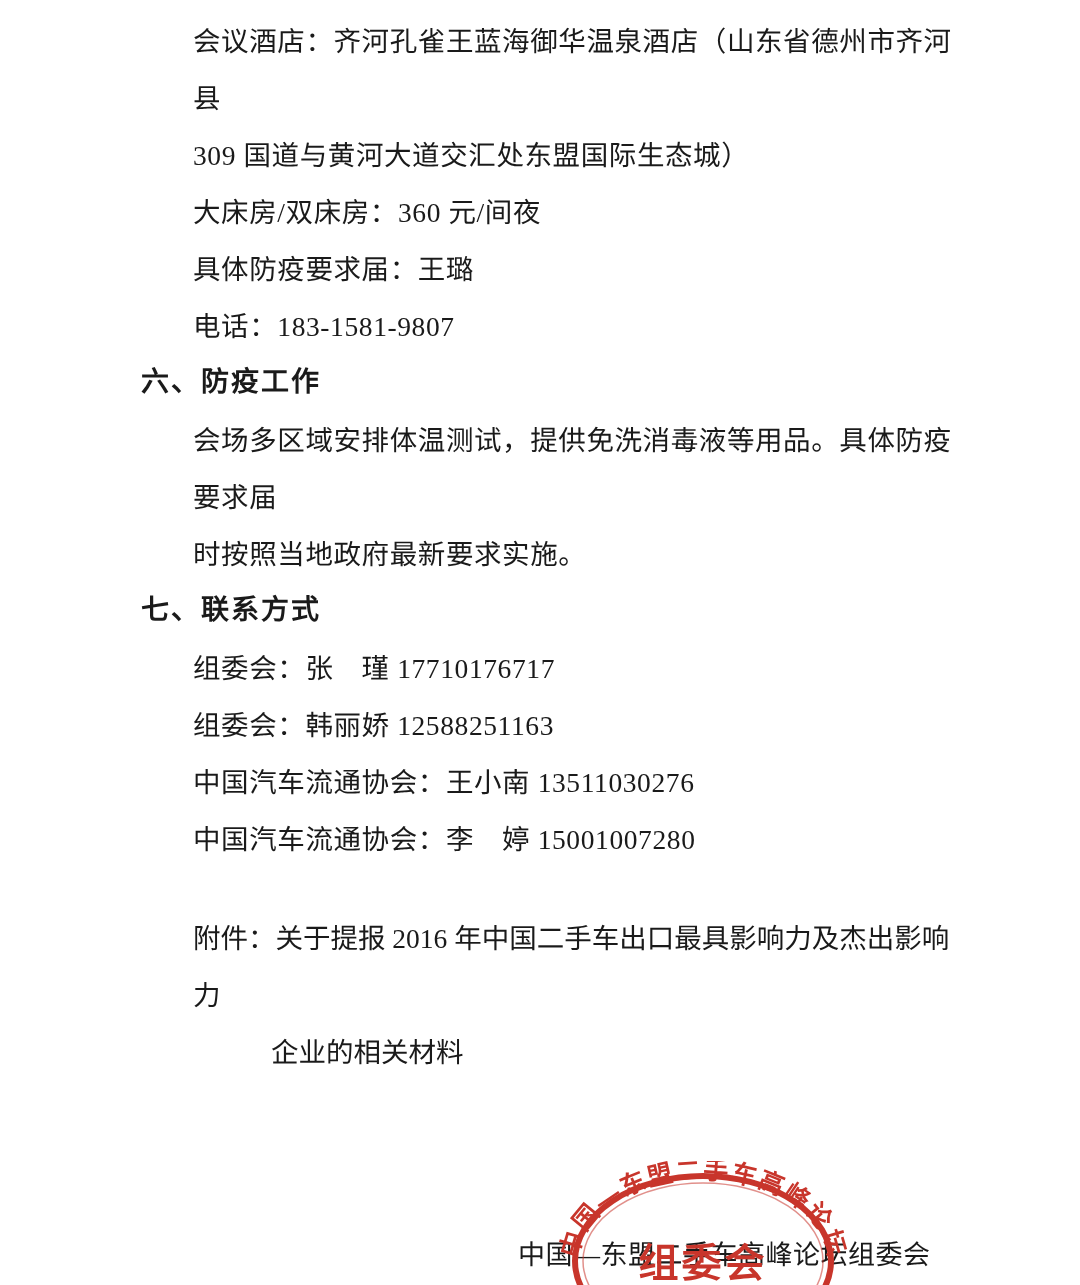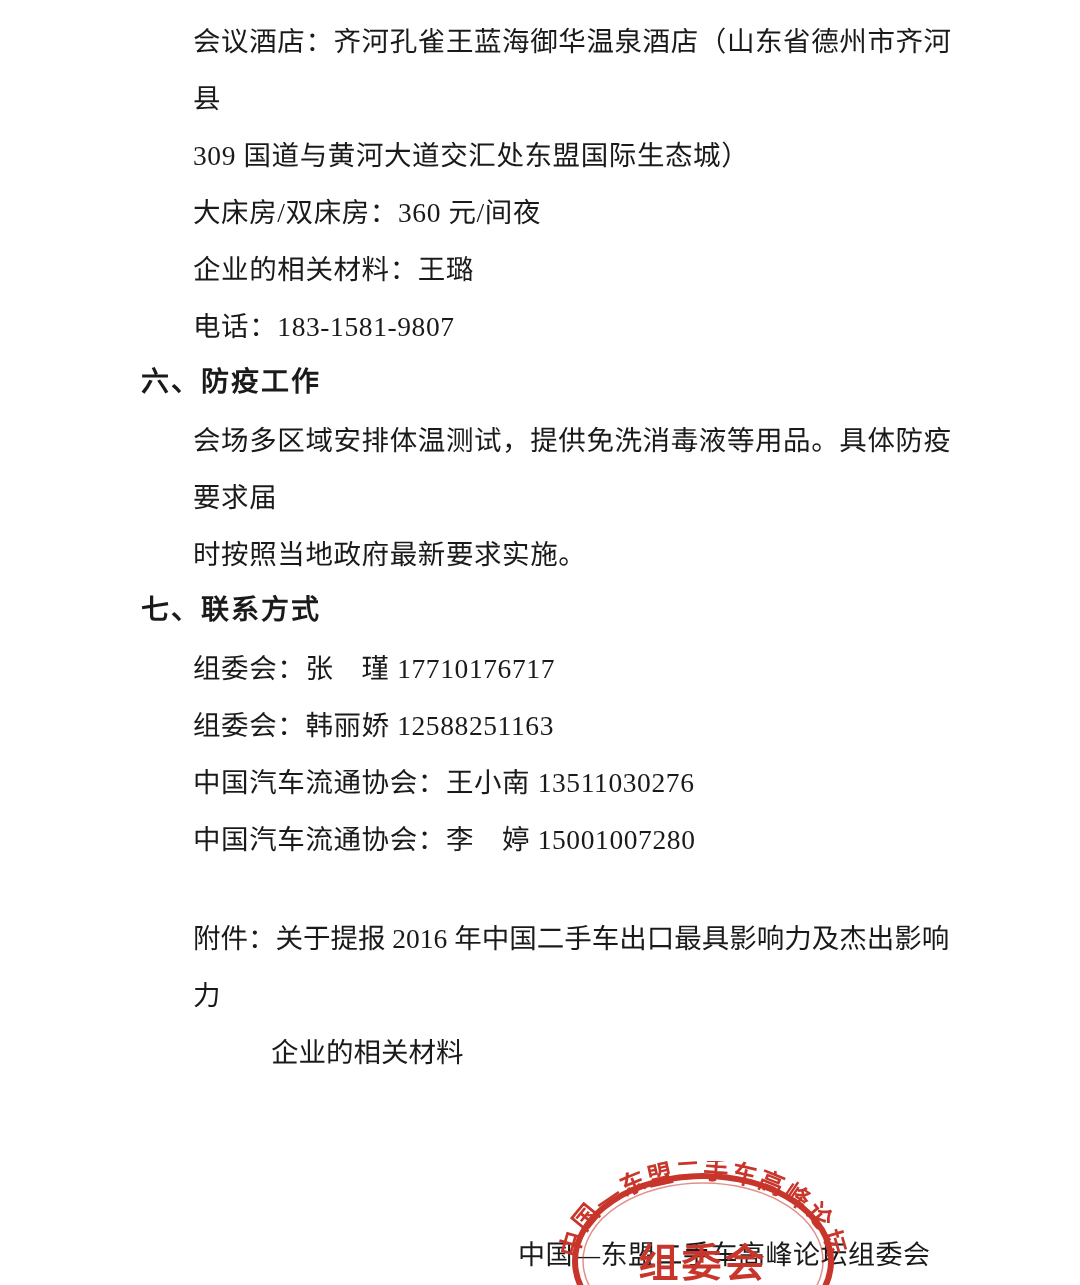--- a/index.html
+++ b/index.html
@@ -97,21 +97,21 @@
 </style>
 </head>
 <body>
 
 <div class="page">
 
   <div class="body-text indent-block">
     <div>会议酒店：齐河孔雀王蓝海御华温泉酒店（山东省德州市齐河县</div>
     <div>309 国道与黄河大道交汇处东盟国际生态城）</div>
     <div>大床房/双床房：360 元/间夜</div>
-    <div>企业的相关材料：王璐</div>
+    <div>具体防疫要求届：王璐</div>
     <div>电话：183-1581-9807</div>
   </div>
 
   <div class="heading">
     <span class="hnum">六、</span><span>防疫工作</span>
   </div>
 
   <div class="body-text indent-block">
     <div>会场多区域安排体温测试，提供免洗消毒液等用品。具体防疫要求届</div>
     <div>时按照当地政府最新要求实施。</div>

